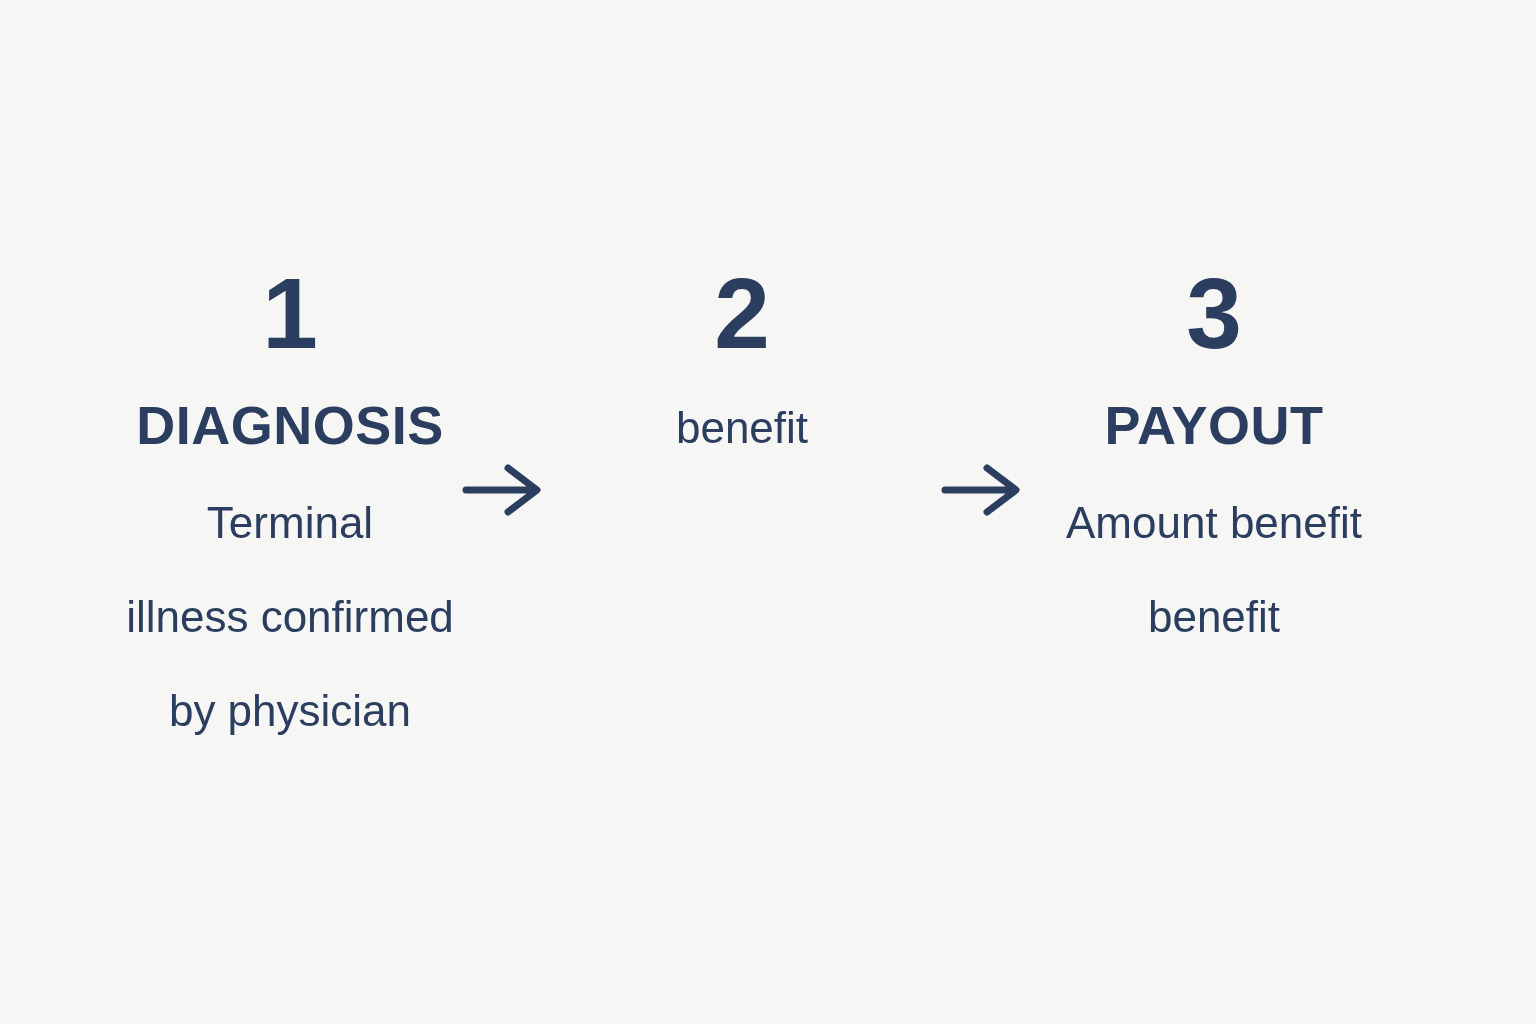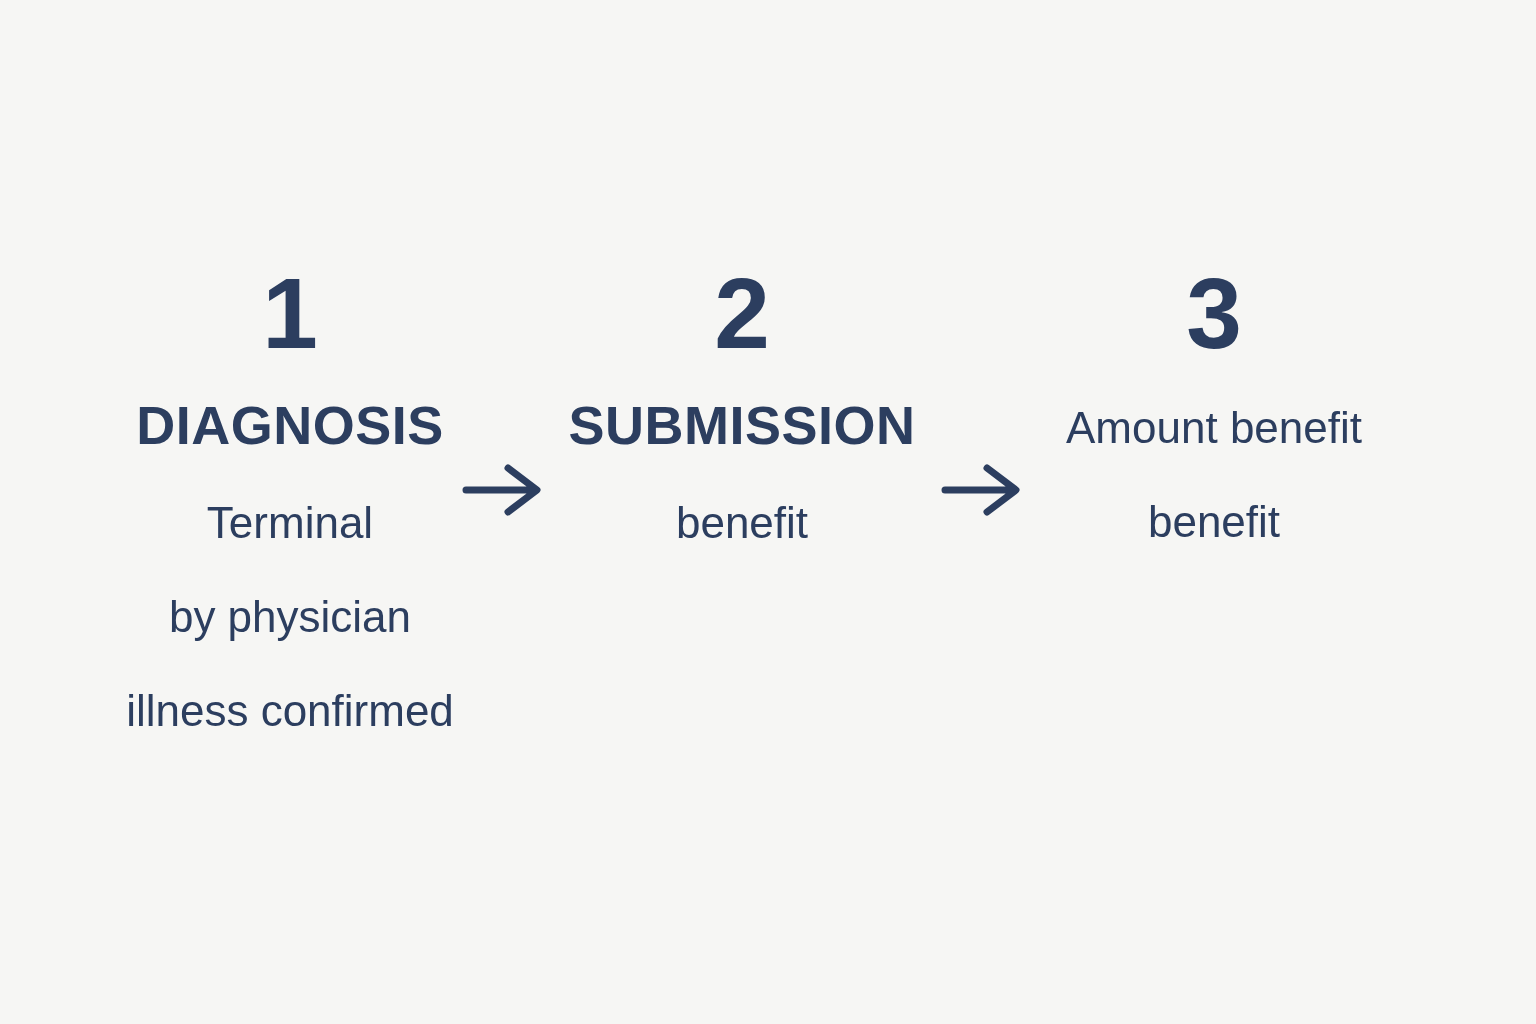--- a/index.html
+++ b/index.html
@@ -67,46 +67,46 @@
 </head>
 <body>
 
 <div class="diagram">
 
   <div class="step step-1">
     <div class="step-number">1</div>
     <div class="step-title">DIAGNOSIS</div>
     <div class="step-desc">
       <span class="line">Terminal</span>
+      <span class="line">illness confirmed</span>
       <span class="line">by physician</span>
-      <span class="line">illness confirmed</span>
     </div>
   </div>
 
   <div class="arrow arrow-1">
     <svg viewBox="0 0 86 60" fill="none" xmlns="http://www.w3.org/2000/svg">
       <path d="M7 30 H76 M49 8 L78 30 L49 52" stroke="#2c3e5f" stroke-width="7" stroke-linecap="round" stroke-linejoin="round"></path>
     </svg>
   </div>
 
   <div class="step step-2">
     <div class="step-number">2</div>
-    <div class="step-title">SUBMISSION</div>
     <div class="step-desc">
       <span class="line">benefit</span>
     </div>
   </div>
 
   <div class="arrow arrow-2">
     <svg viewBox="0 0 86 60" fill="none" xmlns="http://www.w3.org/2000/svg">
       <path d="M7 30 H76 M49 8 L78 30 L49 52" stroke="#2c3e5f" stroke-width="7" stroke-linecap="round" stroke-linejoin="round"></path>
     </svg>
   </div>
 
   <div class="step step-3">
     <div class="step-number">3</div>
+    <div class="step-title">PAYOUT</div>
     <div class="step-desc">
       <span class="line">Amount benefit</span>
       <span class="line">benefit</span>
     </div>
   </div>
 
 </div>
 
 </body></html>

